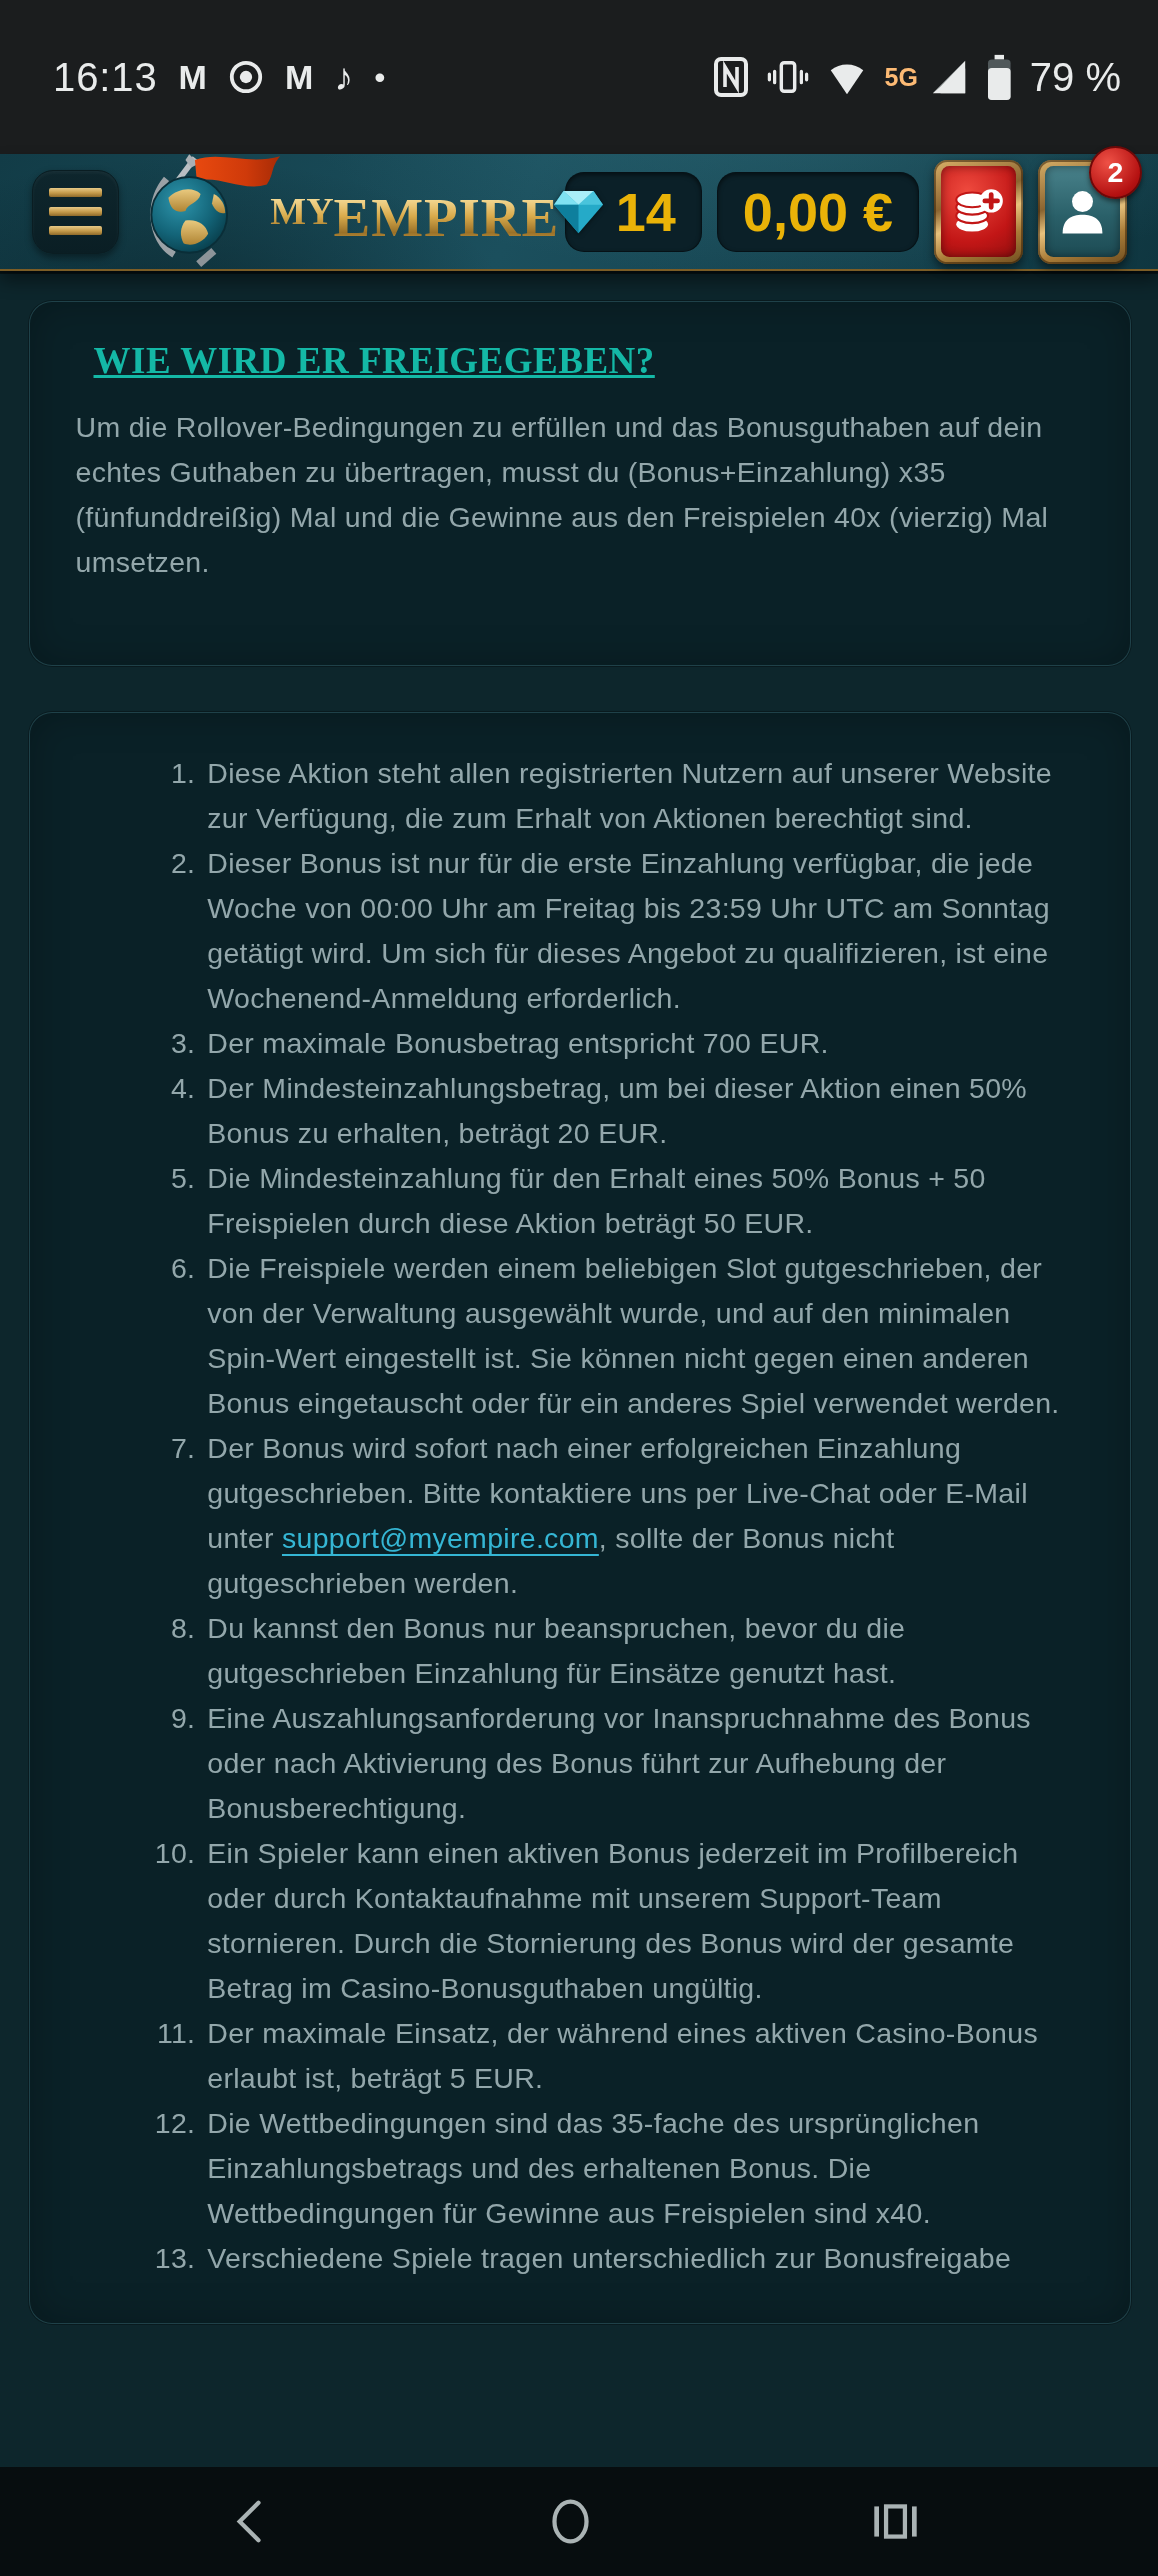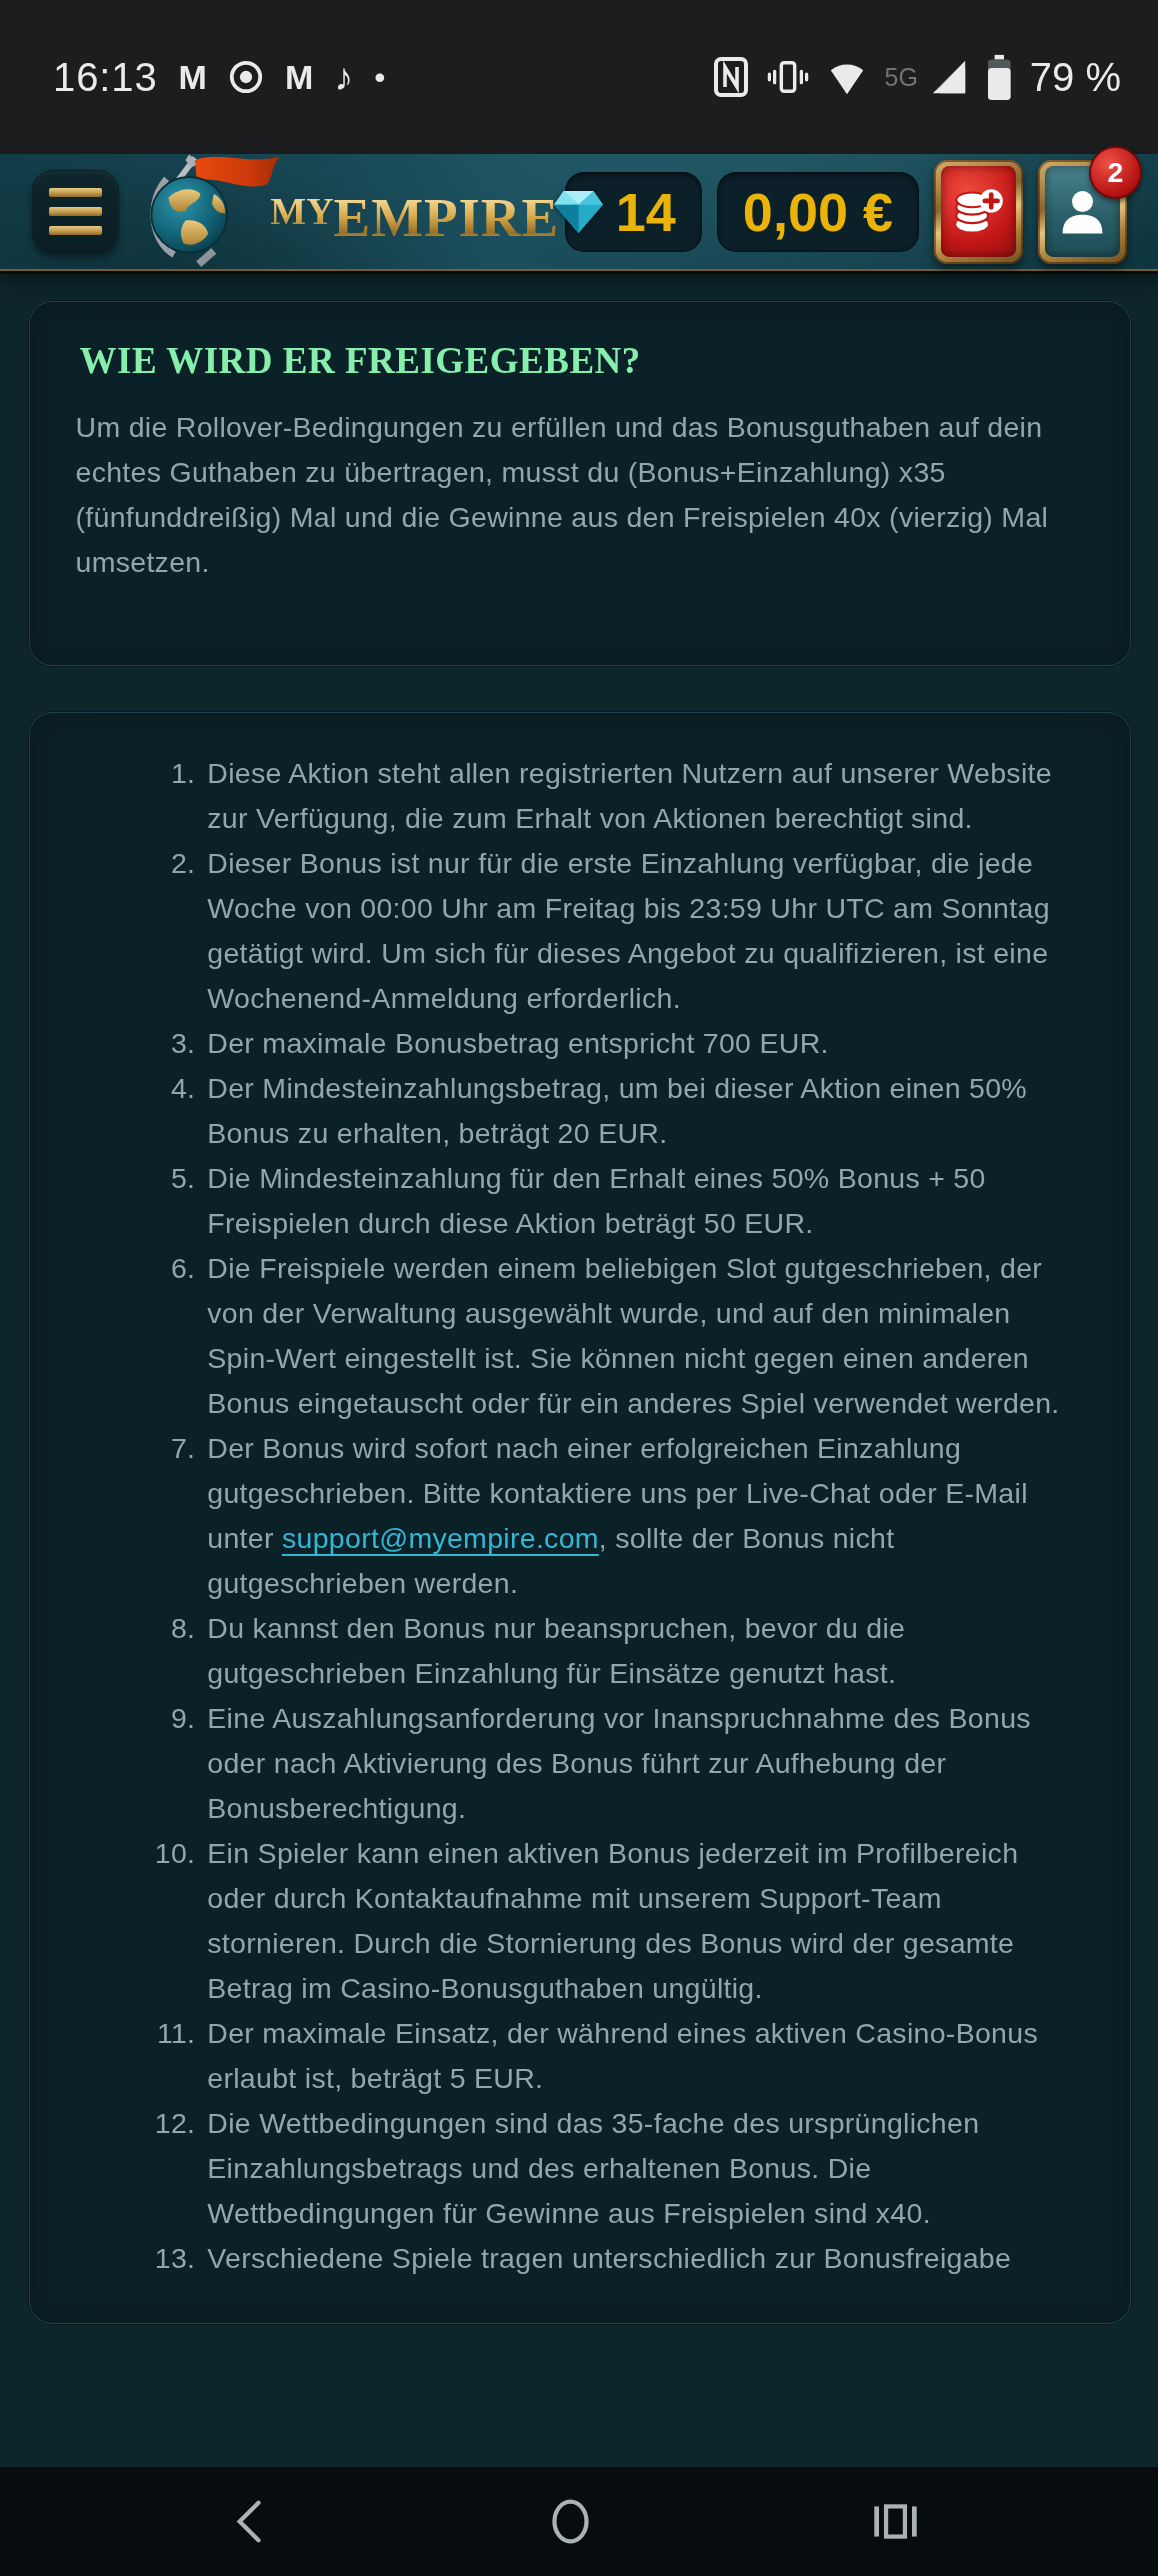--- a/index.html
+++ b/index.html
@@ -13,21 +13,21 @@
     height:154px;background:#1b1d1e;display:flex;align-items:center;
     padding:0 38px 0 53px;box-sizing:border-box;color:#e9ebeb;
   }
   .sb-left{display:flex;align-items:center;gap:21px;flex:1;}
   .sb-time{font-size:40px;letter-spacing:0.9px;}
   .sb-ico{display:flex;align-items:center;justify-content:center;}
   .sb-letter{font-size:34px;font-weight:bold;color:#e9ebeb;}
   .sb-note{font-size:38px;}
   .sb-dot{font-size:32px;}
   .sb-right{display:flex;align-items:center;gap:17px;}
-  .sb-5g{font-size:25px;color:#737373;margin-right:-5.7px;}
+  .sb-5g{font-size:25px;color:#fdba74;margin-right:-5.7px;font-weight:bold;}
   .sb-batt-pct{font-size:40px;}
   
   .header{
     position:relative;height:117px;
     background:
       radial-gradient(855px 285px at 70% -40%, rgba(60,130,145,.35), rgba(0,0,0,0) 60%),
       radial-gradient(475px 209px at 15% 130%, rgba(8,30,36,.55), rgba(0,0,0,0) 70%),
       linear-gradient(115deg,#123c47 0%,#1b4f5d 45%,#16434f 75%,#0f3640 100%);
     display:flex;align-items:center;padding:0 32px;box-sizing:border-box;
     border-bottom:2.8px solid #7c5d26;
@@ -81,22 +81,22 @@
     color:#fff;font-size:28.5px;font-weight:bold;display:flex;align-items:center;justify-content:center;
   }
   
   .content{padding:30px 28.5px 0 28.5px;}
   .card{
     background:#0a2127;border:1.9px solid rgba(86,150,160,.28);border-radius:23px;
     padding:38px 46px 42px 46px;margin-bottom:46px;
     box-shadow:0 0 0 0.9px rgba(0,0,0,.3), inset 0 0 38px rgba(0,0,0,.25);
   }
   .card h2{
-    margin:0 0 23px 4px;color:#86efac;font-family:"Liberation Serif","DejaVu Serif",serif;
-    font-size:37px;font-weight:bold;letter-spacing:0.5px;line-height:42px;
+    margin:0 0 23px 18px;color:#14b8a6;font-family:"Liberation Serif","DejaVu Serif",serif;
+    font-size:37px;font-weight:bold;letter-spacing:0.5px;line-height:42px;text-decoration:underline;
   }
   .card p, .card li{
     color:#93a7ab;font-size:28.5px;line-height:45px;letter-spacing:0.3px;margin:0;
   }
   .rules{margin-top:38px;}
   ol.terms-list{margin:0;padding:0 0 0 128px;}
   ol.terms-list li{padding-left:3.8px;}
   ol.terms-list li::marker{color:#93a7ab;font-size:28.5px;}
   a.mail-link{color:#35b6d4;text-decoration:underline;text-underline-offset:5.7px;cursor:pointer;}
   

